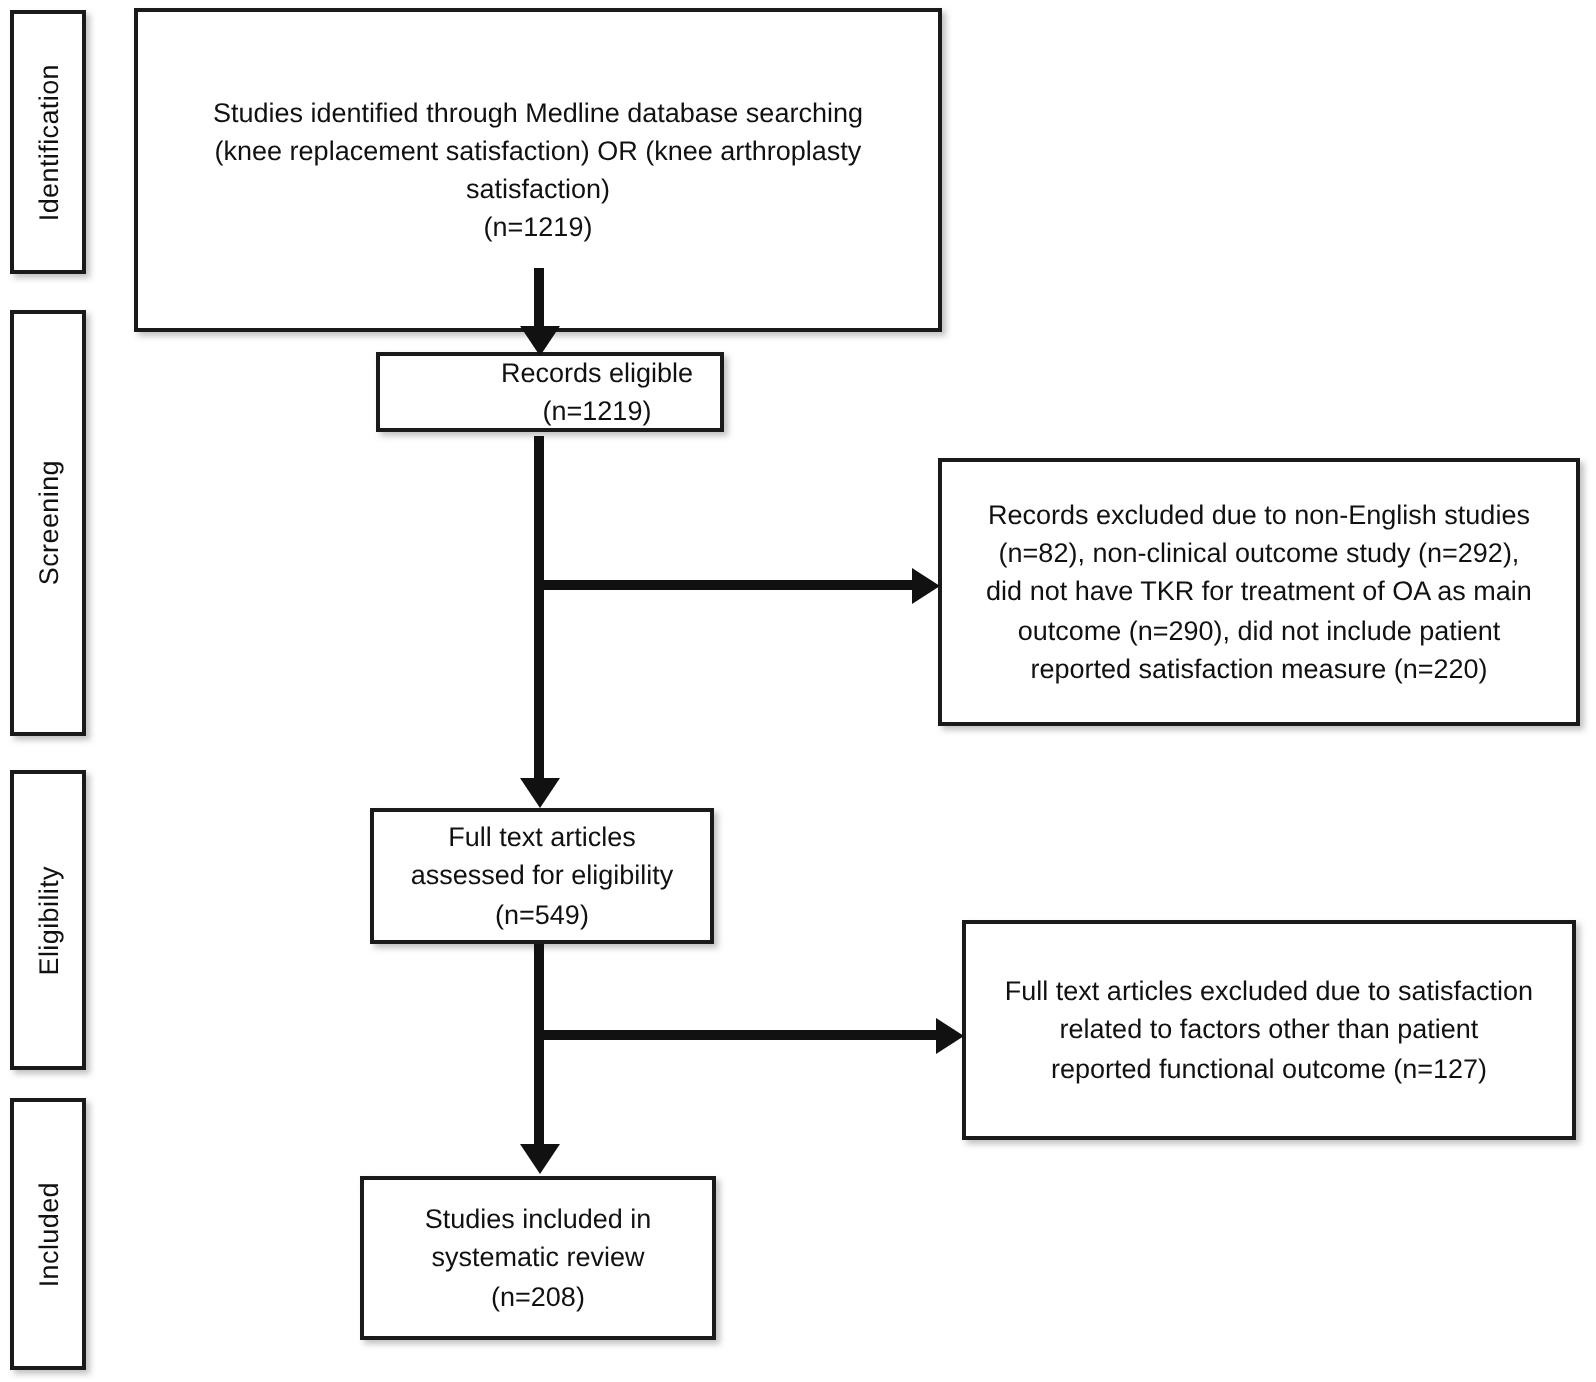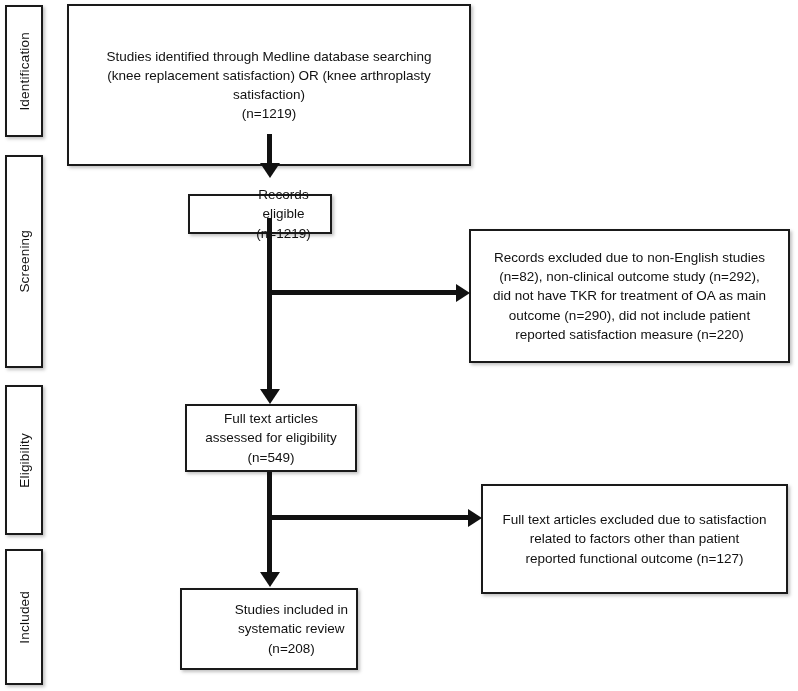--- a/index.html
+++ b/index.html
@@ -109,46 +109,46 @@
     <span class="vtxt">Included</span>
   </div>
 
   <div class="box" style="left:67px; top:4px; width:404px; height:162px;">
     <span class="txt">Studies identified through Medline database searching
 (knee replacement satisfaction) OR (knee arthroplasty
 satisfaction)
 (n=1219)</span>
   </div>
 
-  <div class="box" style="left:188px; top:194px; width:144px; height:40px;padding-left:47px;">
+  <div class="box" style="left:188px; top:176px; width:174px; height:40px;padding-left:47px;">
     <span class="txt">Records eligible
 (n=1219)</span>
   </div>
 
   <div class="box" style="left:469px; top:229px; width:321px; height:134px;">
     <span class="txt">Records excluded due to non-English studies
 (n=82), non-clinical outcome study (n=292),
 did not have TKR for treatment of OA as main
 outcome (n=290), did not include patient
 reported satisfaction measure (n=220)</span>
   </div>
 
   <div class="box" style="left:185px; top:404px; width:172px; height:68px;">
     <span class="txt">Full text articles
 assessed for eligibility
 (n=549)</span>
   </div>
 
-  <div class="box" style="left:481px; top:484px; width:307px; height:110px;">
+  <div class="box" style="left:481px; top:460px; width:307px; height:110px;">
     <span class="txt">Full text articles excluded due to satisfaction
 related to factors other than patient
 reported functional outcome (n=127)</span>
   </div>
 
-  <div class="box" style="left:180px; top:588px; width:178px; height:82px;justify-content:flex-end;">
+  <div class="box" style="left:180px; top:588px; width:178px; height:82px;">
     <span class="txt">Studies included in
 systematic review
 (n=208)</span>
   </div>
 
   <div class="vline" style="left:267px; top:134px; height:30px;"></div>
   <div class="arrow-down" style="left:259.5px; top:163px;"></div>
 
   <div class="vline" style="left:267px; top:218px; height:172px;"></div>
   <div class="arrow-down" style="left:259.5px; top:389px;"></div>

